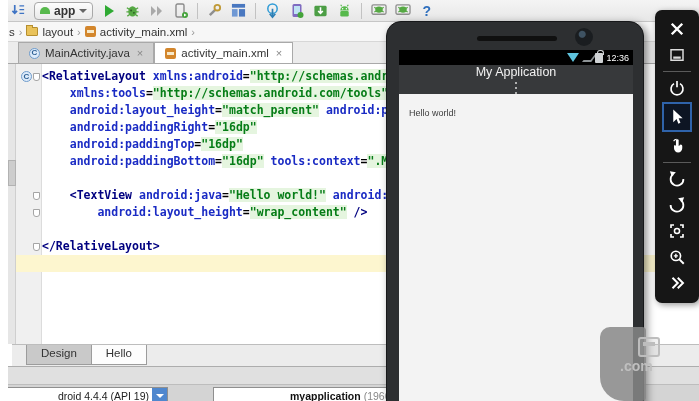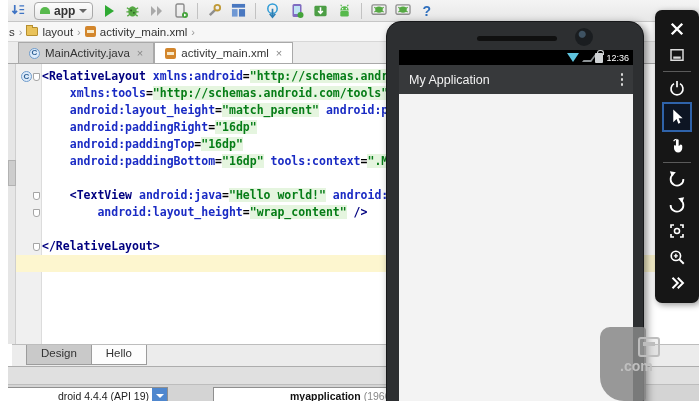--- a/index.html
+++ b/index.html
@@ -88,21 +88,21 @@
   .p-status{height:15px;background:#000;display:flex;align-items:center;justify-content:flex-end;
             gap:3px;padding-right:4px;}
   .p-time{color:#fff;font-size:9px;}
   .wifi-ic{width:0;height:0;border-left:6px solid transparent;border-right:6px solid transparent;
            border-top:9px solid #5ec3dd;}
   .signal-tri{width:9px;height:9px;border-right:2px solid #8d9396;border-bottom:2px solid #8d9396;
               transform:skewX(-38deg);transform-origin:bottom;}
   .batt-ic{width:8px;height:10px;background:#cfd2d4;border-radius:1px;position:relative;margin-left:1px;}
   .batt-ic:before{content:"";position:absolute;left:1.5px;top:-3px;width:5px;height:4px;
                   border:1.5px solid #cfd2d4;border-bottom:none;border-radius:3px 3px 0 0;}
-  .p-appbar{height:29px;background:#37393b;display:flex;align-items:center;padding:0 10px;}
+  .p-appbar{height:29px;background:#37393b;display:flex;align-items:center;padding:0 10px;flex-direction:column;}
   .p-title{color:#f2f2f2;font-size:12.5px;flex:1;}
   .overflow-dots{display:flex;flex-direction:column;gap:2.5px;}
   .overflow-dots i{width:2.5px;height:2.5px;border-radius:50%;background:#d8d8d8;}
   .p-content{padding:8px 10px;}
   .hello{font-size:9px;color:#3c3c3c;}
 
   
   .wm-blob{position:absolute;left:592px;top:327px;width:46px;height:74px;background:rgba(135,135,135,.85);
            border-radius:10px 4px 4px 24px;z-index:6;}
   .wm-badge{position:absolute;left:630px;top:337px;width:22px;height:20px;border:2px solid #bdbdbd;
@@ -323,20 +323,23 @@
         <span class="p-time">12:36</span>
       </div>
       <div class="p-appbar">
         <span class="p-title">My Application</span>
         <span class="overflow-dots">
             <i></i>
             <i></i>
             <i></i>
           </span>
       </div>
+      <div class="p-content">
+        <span class="hello">Hello world!</span>
+      </div>
     </div>
   </div>
 
   <div class="wm-blob"></div>
   <div class="wm-badge"></div>
   <div class="wm-text">.com</div>
 
   <div class="emu-toolbar">
     <span class="emu-btn">
       <svg width="18" height="18" viewBox="0 0 24 24">

